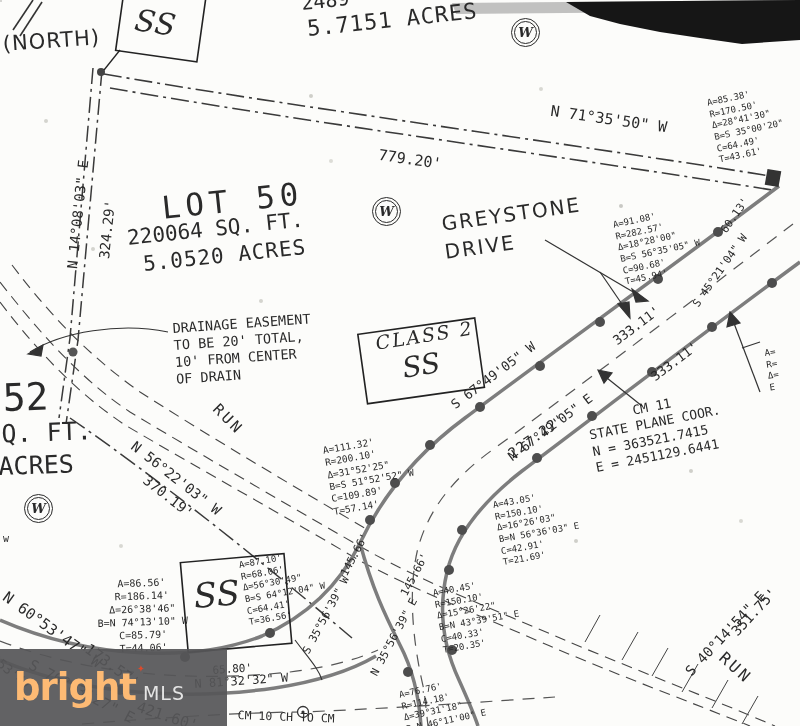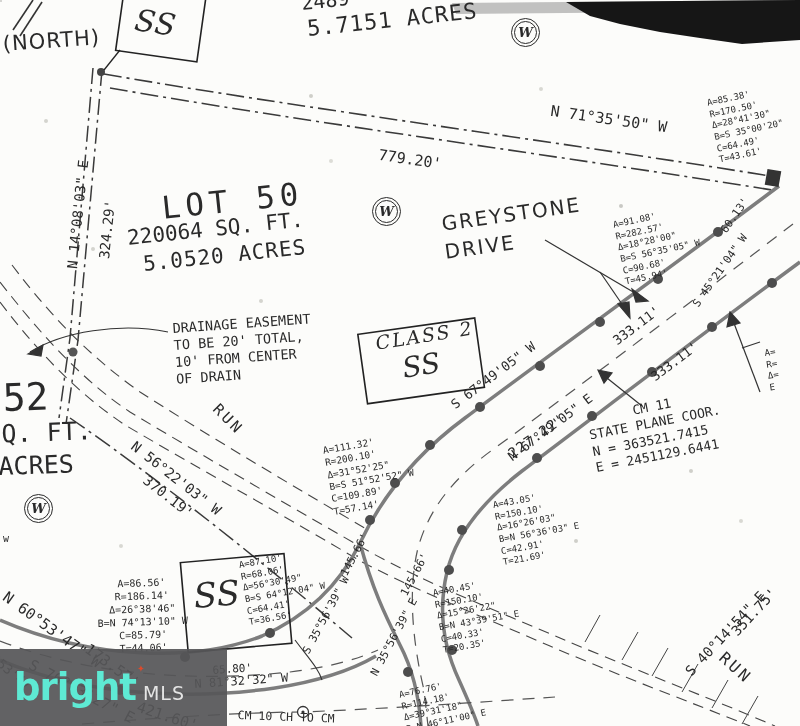--- a/index.html
+++ b/index.html
@@ -13,21 +13,21 @@
   .ital{font-family:"DejaVu Serif",serif;font-style:italic;}
   .well{position:absolute;width:27px;height:27px;border:1.6px solid #2a2a2a;border-radius:50%;display:flex;align-items:center;justify-content:center;z-index:2;background:transparent;}
   .well::before{content:"";position:absolute;inset:2px;border:1.4px solid #2a2a2a;border-radius:50%;}
   .well span{font-family:"DejaVu Serif",serif;font-style:italic;font-size:13px;font-weight:bold;color:#2a2a2a;line-height:1;}
   .speckles{position:absolute;left:0;top:0;width:2px;height:2px;border-radius:50%;background:#c9c9c4;z-index:1;
     box-shadow:310px 95px 0 1px #cfcfc9, 92px 248px 0 1px #d4d4ce, 620px 205px 0 1px #c9c9c4,
     540px 88px 0 1px #d8d8d2, 260px 300px 0 1px #d4d4ce, 690px 470px 0 1px #cfcfc9,
     120px 545px 0 1px #d8d8d2, 470px 250px 0 1px #d4d4ce, 575px 540px 0 1px #cfcfc9,
     330px 160px 0 1px #dcdcd6, 45px 120px 0 1px #d4d4ce, 740px 520px 0 1px #d8d8d2;}
   .footer{position:absolute;left:0;top:649px;width:227px;height:77px;background:rgba(86,86,88,.93);z-index:10;display:flex;align-items:center;padding-left:14px;box-sizing:border-box;}
-  .brand{font-family:"DejaVu Sans",sans-serif;font-weight:bold;font-size:37px;color:#5eead4;letter-spacing:-1px;line-height:1;}
+  .brand{font-family:"DejaVu Sans",sans-serif;font-weight:bold;font-size:37px;color:#fdba74;letter-spacing:-1px;line-height:1;}
   .brand-star{position:absolute;left:137px;top:12px;color:#dd4a2b;font-size:13px;line-height:1;}
   .brand-mls{font-family:"DejaVu Sans",sans-serif;font-size:19px;color:#e4e4e4;margin-left:7px;margin-top:10px;letter-spacing:1px;}
   .sans{font-family:"DejaVu Sans",sans-serif;}
 </style>
 </head>
 <body>
 
 <div class="stage">
 
   <div class="speckles"></div>

